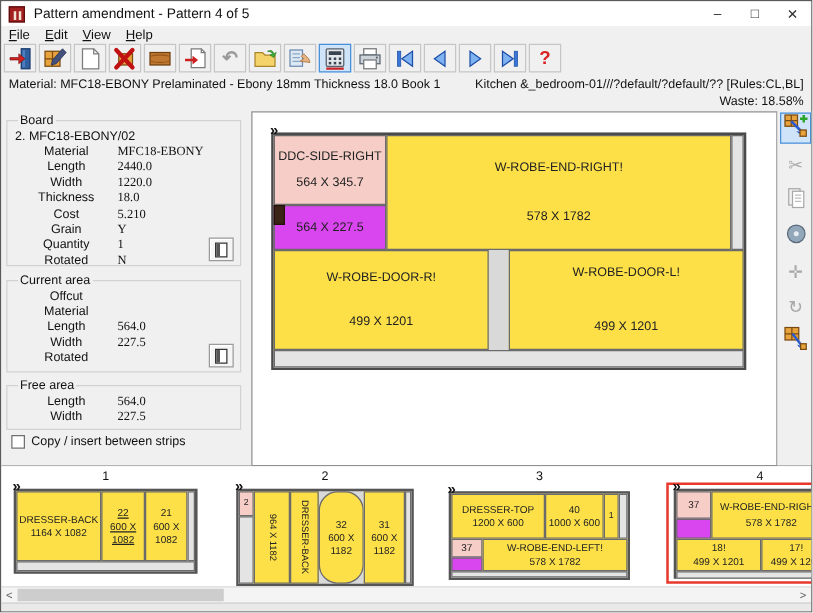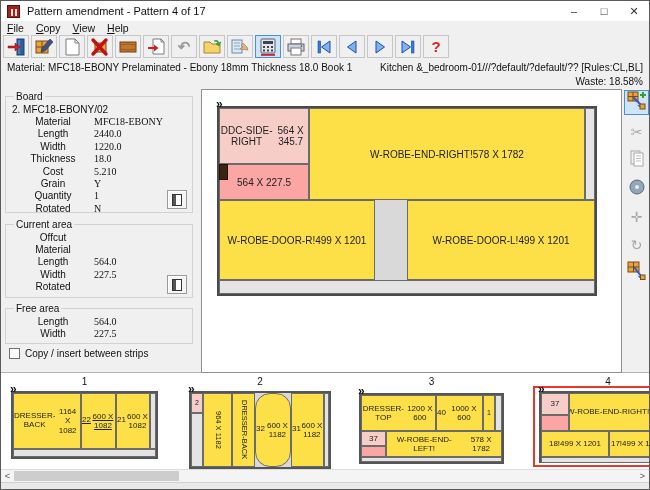--- a/index.html
+++ b/index.html
@@ -62,25 +62,25 @@
   .mini-sheet { width:10px; height:12px; background:#fff; border:1px solid #333; position:relative; }
   .mini-sheet::before { content:""; position:absolute; left:0; top:0; width:3px; height:100%; background:#555; }
   #copyrow { position:absolute; left:8px; top:259px; display:flex; align-items:center; font-size:10px; color:#111; }
   #copybox { width:11px; height:11px; background:#fff; border:1px solid #707070; margin-right:5px; }
 
   
   #canvas { position:absolute; left:200px; top:0; width:421px; height:284px; background:#fff;
     border:1px solid #909090; }
   #board { position:absolute; left:15px; top:16px; width:380px; height:190px; background:#d9d9d9;
     border:2px solid #4a4a4a; }
-  .piece { position:absolute; border:1px solid #6b6b6b; display:flex; flex-direction:row;
+  .piece { position:absolute; border:1px solid #6b6b6b; display:flex; flex-direction:column;
     align-items:center; justify-content:center; overflow:hidden; color:#222; text-align:center; }
   .part  { background:#fde047; }
   .pink  { background:#f6cec7; }
-  .blue  { background:#fca5a5; }
+  .blue  { background:#d946ef; }
   .waste { background:#e4e4e4; }
   #board .piece { font-size:10px; }
   .marker { position:absolute; left:-3px; top:-11px; font-size:12px; font-weight:bold; color:#111; z-index:3; }
   #pc-dark { position:absolute; left:0; top:56px; width:9px; height:16px; background:#3b2316; border:1px solid #241208; z-index:2; }
 
   
   #righttools { position:absolute; left:621px; top:0; width:29px; height:100%; background:#f0f0f0; }
   .rbtn { position:absolute; left:2px; width:25px; height:25px; display:flex; align-items:center;
     justify-content:center; font-size:14px; border:1px solid transparent; }
   .rbtn.selected { border:1px solid #4a90d9; background:#cfe4f8; }
@@ -106,31 +106,31 @@
   #statusbar { position:absolute; left:0; top:481px; width:100%; height:9px; background:#e9e9e9;
     border-top:1px solid #d0d0d0; }
 </style>
 </head>
 <body>
 
 <div id="window">
 
   <div id="titlebar">
     <div id="appicon"></div>
-    <div id="title">Pattern amendment - Pattern 4 of 17</div>
+    <div id="title">Pattern amendment - Pattern 4 of 5</div>
     <div id="wincontrols">
       <div class="winbtn">–</div>
       <div class="winbtn">□</div>
       <div class="winbtn">✕</div>
     </div>
   </div>
 
   <div id="menubar">
     <span class="menu-item">File</span>
-    <span class="menu-item">Copy</span>
+    <span class="menu-item">Edit</span>
     <span class="menu-item">View</span>
     <span class="menu-item">Help</span>
   </div>
 
   <div id="toolbar">
     <div class="tbtn">
       <span>
           <svg width="20" height="20" viewBox="0 0 20 20">
             <rect x="11" y="2" width="7" height="16" fill="#2f5f9e" stroke="#1a3c6e"></rect>
             <rect x="12" y="3" width="2" height="14" fill="#4d7fc0"></rect>
@@ -370,21 +370,21 @@
         <div id="pc-dark"></div>
         <div class="piece blue" style="left:0;top:56px;width:90px;height:36px;">
           <div>564 X 227.5</div>
         </div>
         <div class="piece part" style="left:90px;top:0;width:276px;height:92px;row-gap:28px;">
           <div>W-ROBE-END-RIGHT!</div>
           <div>578 X 1782</div>
         </div>
         <div class="piece waste" style="left:366px;top:0;width:10px;height:92px;"></div>
 
-        <div class="piece part" style="left:0;top:92px;width:156px;height:80px;row-gap:24px;">
+        <div class="piece part" style="left:0;top:92px;width:172px;height:80px;row-gap:24px;">
           <div>W-ROBE-DOOR-R!</div>
           <div>499 X 1201</div>
         </div>
         <div class="piece part" style="left:188px;top:92px;width:188px;height:80px;row-gap:32px;">
           <div>W-ROBE-DOOR-L!</div>
           <div>499 X 1201</div>
         </div>
         <div class="piece waste" style="left:0;top:172px;width:376px;height:14px;"></div>
       </div>
     </div>

